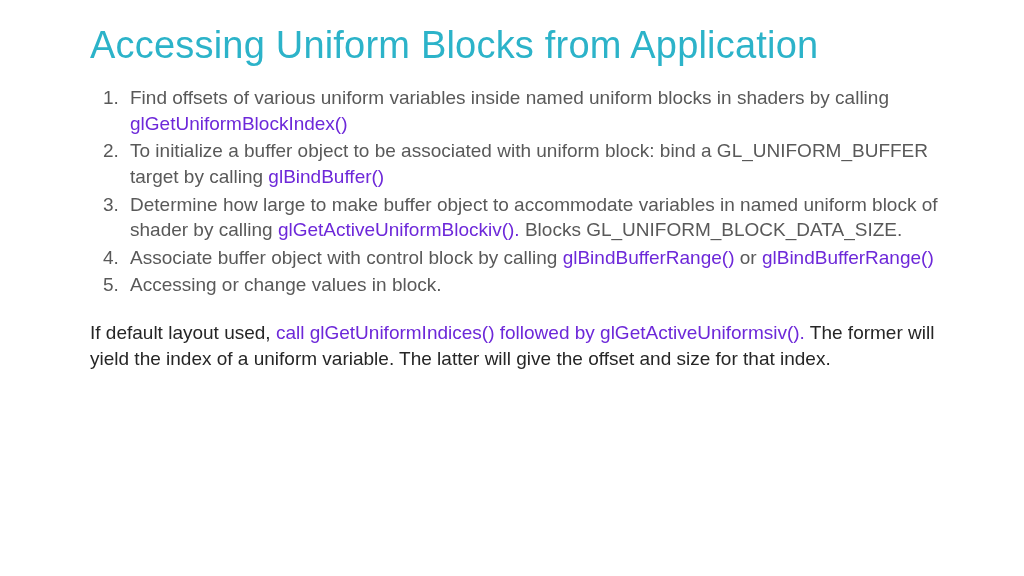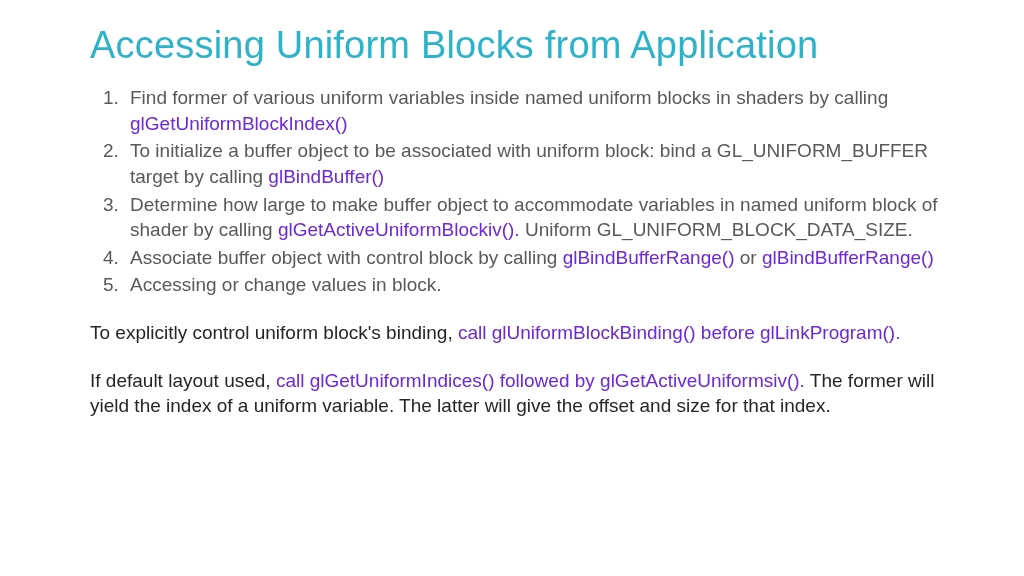--- a/index.html
+++ b/index.html
@@ -52,37 +52,34 @@
 </style>
 </head>
 <body>
 
 <div class="slide">
 
   <h1 class="title">Accessing Uniform Blocks from Application</h1>
 
   <ol class="list">
     <li>
-      <span>Find former of various uniform variables inside named uniform blocks in shaders by calling </span><span class="api">glGetUniformBlockIndex()</span>
+      <span>Find offsets of various uniform variables inside named uniform blocks in shaders by calling </span><span class="api">glGetUniformBlockIndex()</span>
     </li>
     <li>
       <span>To initialize a buffer object to be associated with uniform block:  bind a GL_UNIFORM_BUFFER target by calling </span><span class="api">glBindBuffer()</span>
     </li>
     <li>
-      <span>Determine how large to make buffer object to accommodate variables in named uniform block of shader by calling </span><span class="api">glGetActiveUniformBlockiv(). </span><span>Uniform GL_UNIFORM_BLOCK_DATA_SIZE.</span>
+      <span>Determine how large to make buffer object to accommodate variables in named uniform block of shader by calling </span><span class="api">glGetActiveUniformBlockiv(). </span><span>Blocks GL_UNIFORM_BLOCK_DATA_SIZE.</span>
     </li>
     <li>
       <span>Associate buffer object with control block by calling </span><span class="api">glBindBufferRange()</span><span> or </span><span class="api">glBindBufferRange()</span>
     </li>
     <li>
       <span>Accessing or change values in block.</span>
     </li>
   </ol>
 
-  <p class="para">
-    <span class="bold">To explicitly control uniform block's binding, </span><span class="api">call glUniformBlockBinding() before glLinkProgram().</span>
-  </p>
 
   <p class="para">
     <span class="bold">If default layout used, </span><span class="api">call glGetUniformIndices() followed by glGetActiveUniformsiv().  </span><span class="bold">The former will yield the index of a uniform variable.  The latter will give the offset and size for that index.</span>
   </p>
 
 </div>
 
 </body></html>

